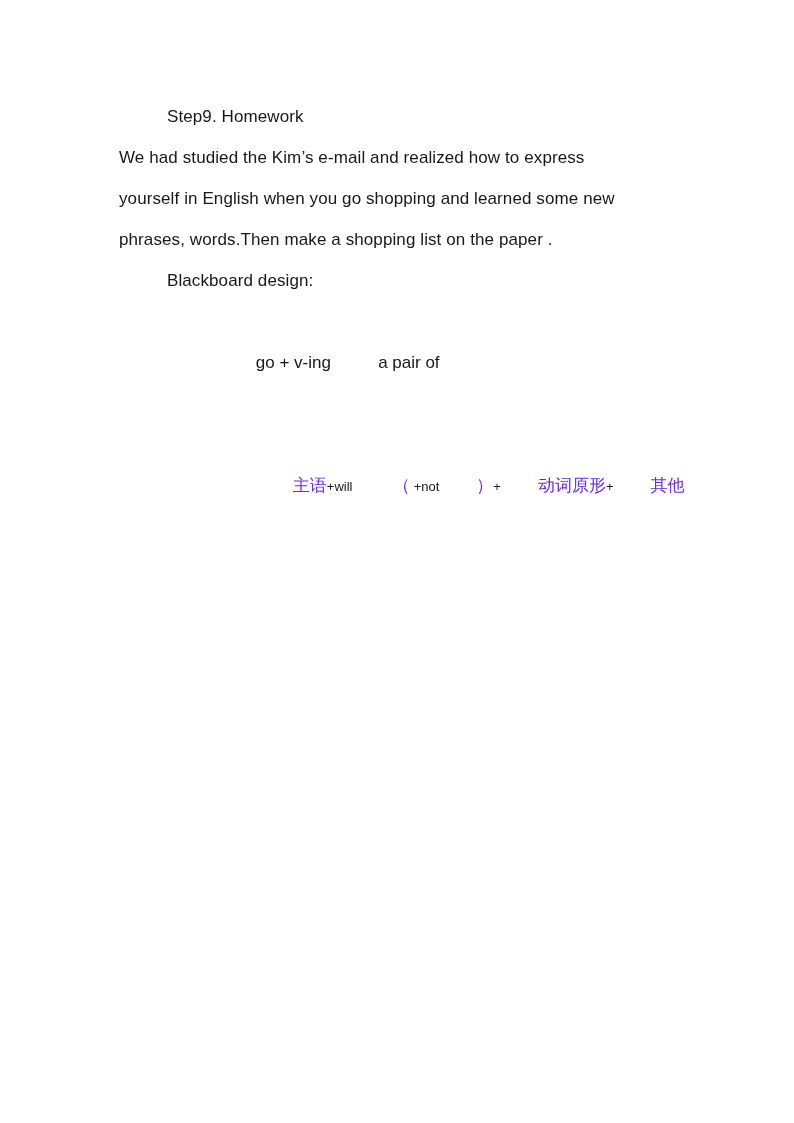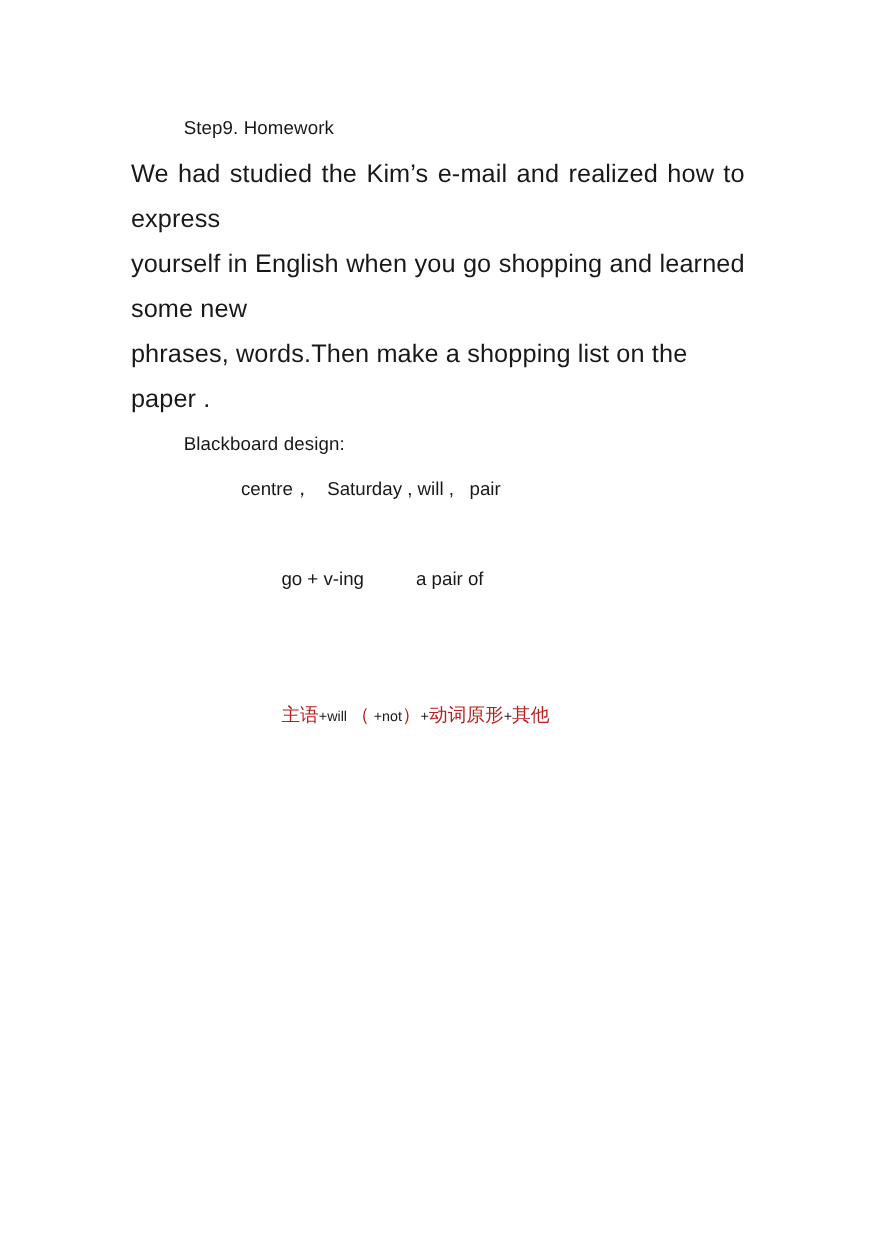--- a/index.html
+++ b/index.html
@@ -40,21 +40,21 @@
   }
 
   
   .line-plain {
     text-align: left;
     margin-left: 48px;
   }
 
   
   .para {
-    font-size: 23px;
+    font-size: 17px;
     line-height: 41px;
     color: #181818;
     text-align: justify;
     text-justify: inter-word;
     letter-spacing: 0.1px;
     margin: 0;
   }
 
   .para-last-line {
     
@@ -89,22 +89,23 @@
   .board-row-cn {
     padding-left: 99px;
     font-size: 17px;
     line-height: 41px;
     white-space: pre;
   }
 
   
   .cjk {
     font-family: "DejaVu Serif", "Liberation Serif", serif;
-    color: #b91c1c;
+    color: #6d28d9;
     font-size: 17px;
+    margin-left: 37px;
   }
 
   .latin-inline {
     font-family: "Liberation Sans", "DejaVu Sans", sans-serif;
     color: #181818;
     font-size: 13px;
   }
 </style>
 </head>
 <body>
@@ -119,21 +120,20 @@
       <div class="para">We had studied the Kim’s e-mail and realized how to express</div>
       <div class="para">yourself in English when you go shopping and learned some new</div>
       <div class="para para-last-line">phrases, words.Then make a shopping list on the paper .</div>
     </div>
 
     <div class="line line-plain">Blackboard design:</div>
 
     <div class="board">
 
 
-      <div class="board-row">centre，   Saturday , will ,   pair</div>
 
       <div class="board-row board-row-2">
         <span>go + v-ing</span><span>          </span><span>a pair of</span>
       </div>
 
       <div class="board-row-cn">
         <span class="cjk">主语</span><span class="latin-inline">+will</span><span class="latin-inline"> </span><span class="cjk">（</span><span class="latin-inline"> +not</span><span class="cjk">）</span><span class="latin-inline">+</span><span class="cjk">动词原形</span><span class="latin-inline">+</span><span class="cjk">其他</span>
       </div>
 
     </div>

